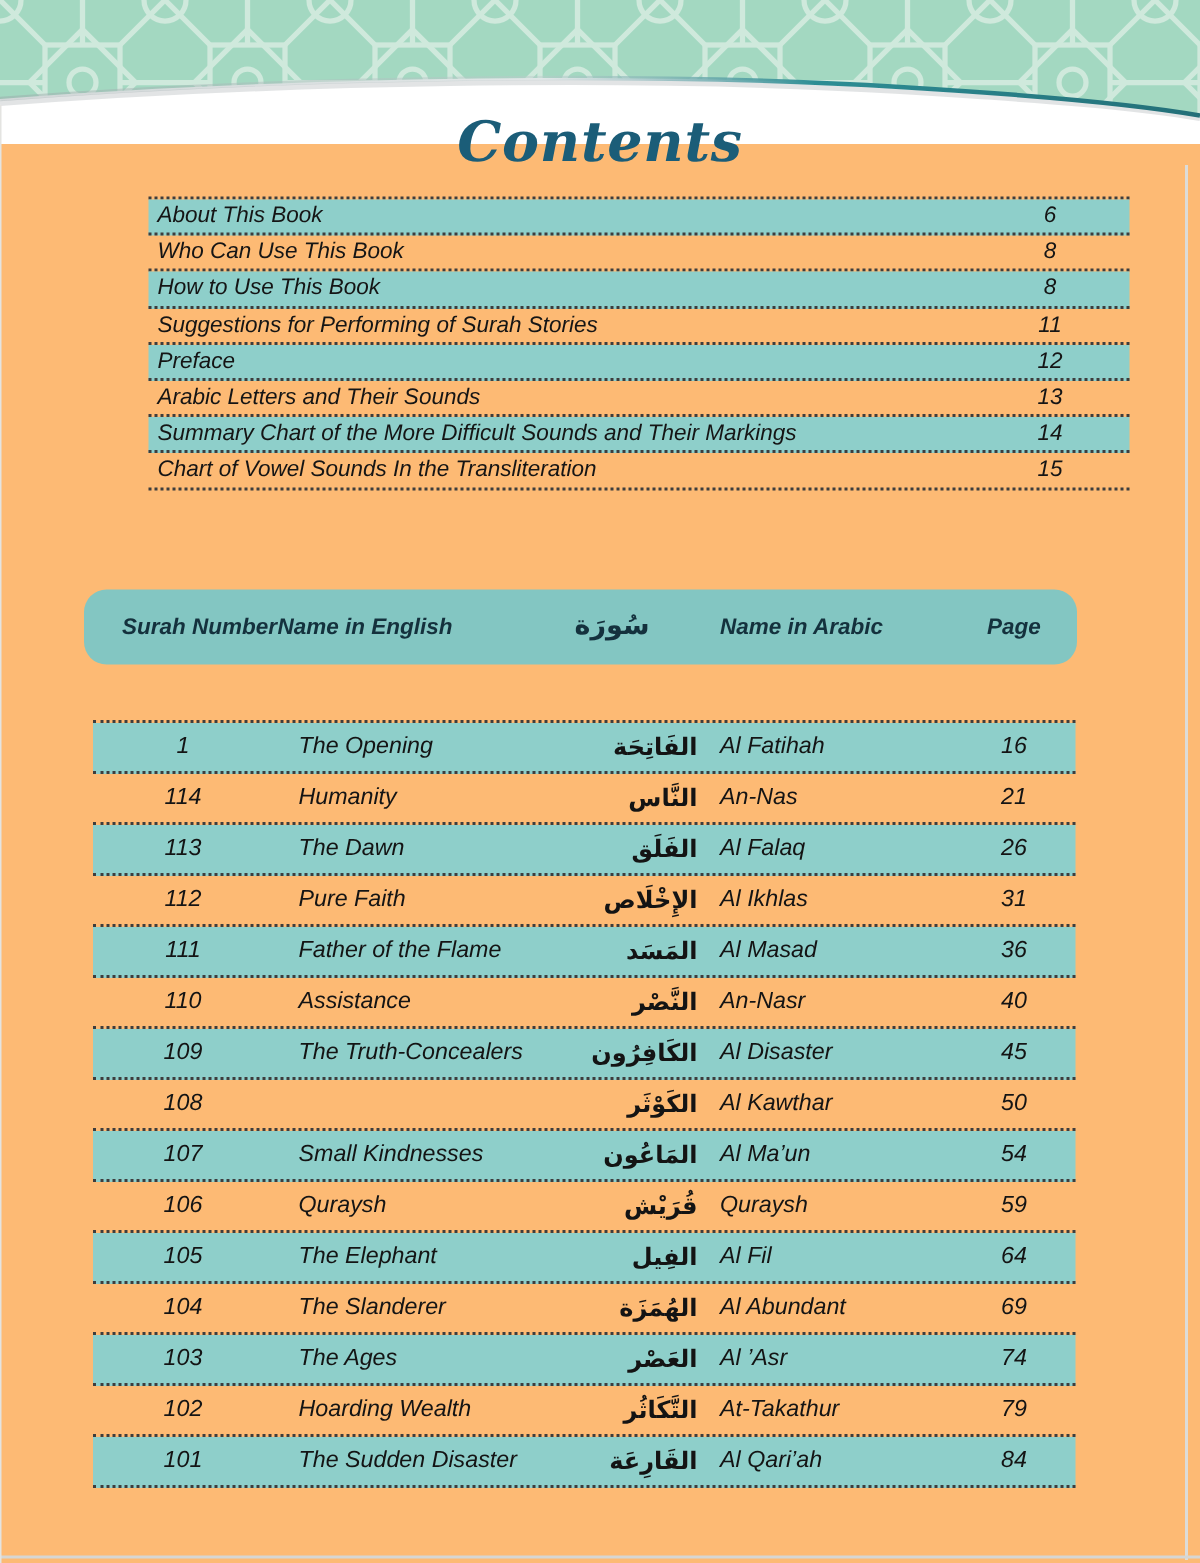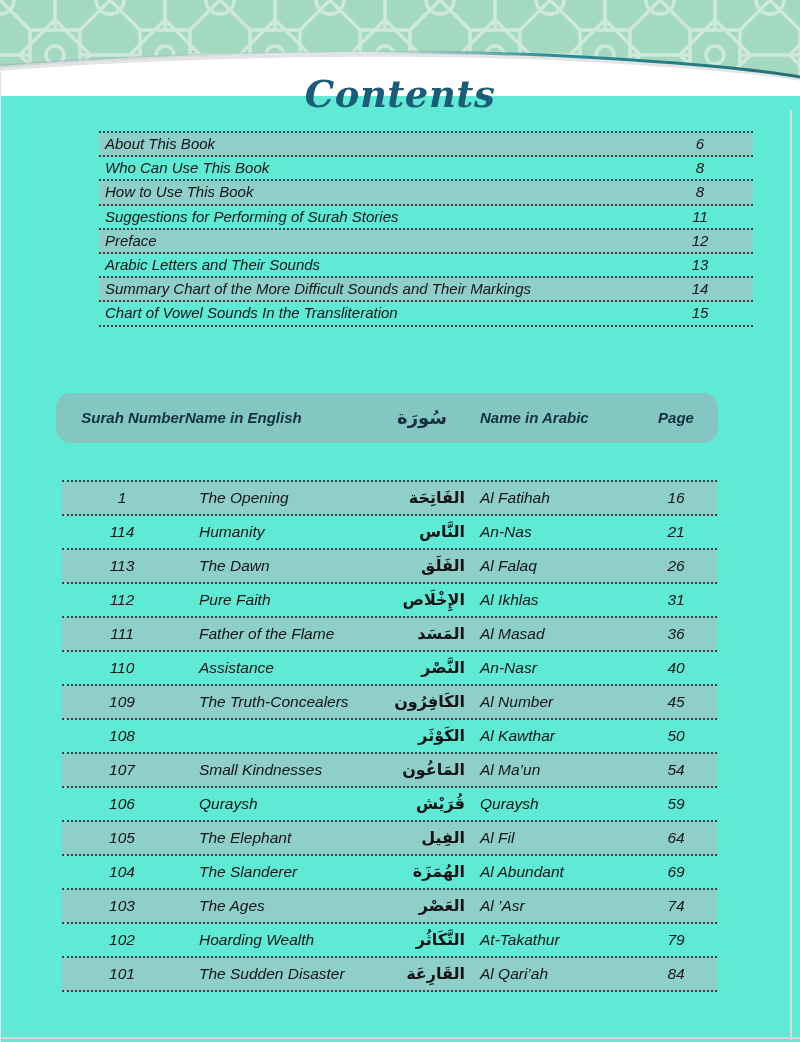--- a/index.html
+++ b/index.html
@@ -1,21 +1,21 @@
 <!DOCTYPE html>
 <html style="--row-teal: #8ecfca; --header-teal: #83c6c2; --banner-mint: #a3d8c1; --banner-line: #cfe9dc; --curve-teal: #2d8d94; --title-teal: #1b5d78;"><head>
 <meta charset="utf-8">
 <style>
   * { margin:0; padding:0; box-sizing:border-box; }
   html,body { background:#ffffff; }
   body { font-family:"Liberation Sans", sans-serif; }
 
   .page {
     position:relative; width:800px; height:1042px;
-    background:#5eead4; overflow:hidden; margin:0 auto;
+    background:#fdba74; overflow:hidden; margin:0 auto;
   }
 
   
   .banner { position:absolute; top:0; left:0; width:800px; height:96px; }
 
   
   .title {
     position:absolute; top:72px; left:0; width:100%;
     text-align:center;
     font-family:"DejaVu Serif", serif;
@@ -44,21 +44,21 @@
   .thead {
     position:absolute; top:393px; left:56px; width:662px; height:50px;
     background:var(--header-teal, #83c6c2);
     border-radius:15px;
     color:#14313d;
     font-style:italic; font-weight:bold; font-size:15px;
   }
   .th { position:absolute; top:50%; transform:translateY(-50%); line-height:1.15; }
   .th-num   { left:22px;  width:110px; text-align:center; }
   .th-eng   { left:129px; white-space:nowrap; }
-  .th-arw   { left:309px; width:100px; text-align:right; padding-right:18px;
+  .th-arw   { left:295px; width:100px; text-align:right; padding-right:18px;
               font-style:normal; font-family:"DejaVu Sans", sans-serif; font-size:18px; }
   .th-ar    { left:424px; white-space:nowrap; }
   .th-page  { left:580px; width:80px; text-align:center; }
 
   
   .stable {
     position:absolute; top:480px; left:62px; width:655px;
     border-top:2px dotted #3d3d3d;
   }
   .t-row {
@@ -217,21 +217,21 @@
         <span class="c-eng">Assistance</span>
         <span class="c-arw">النَّصْر</span>
         <span class="c-tr">An-Nasr</span>
         <span class="c-page">40</span>
       </div>
 
       <div class="t-row alt">
         <span class="c-num">109</span>
         <span class="c-eng">The Truth-Concealers</span>
         <span class="c-arw">الكَافِرُون</span>
-        <span class="c-tr">Al Number</span>
+        <span class="c-tr">Al Disaster</span>
         <span class="c-page">45</span>
       </div>
 
       <div class="t-row plain">
         <span class="c-num">108</span>
         <span class="c-arw">الكَوْثَر</span>
         <span class="c-tr">Al Kawthar</span>
         <span class="c-page">50</span>
       </div>
 

